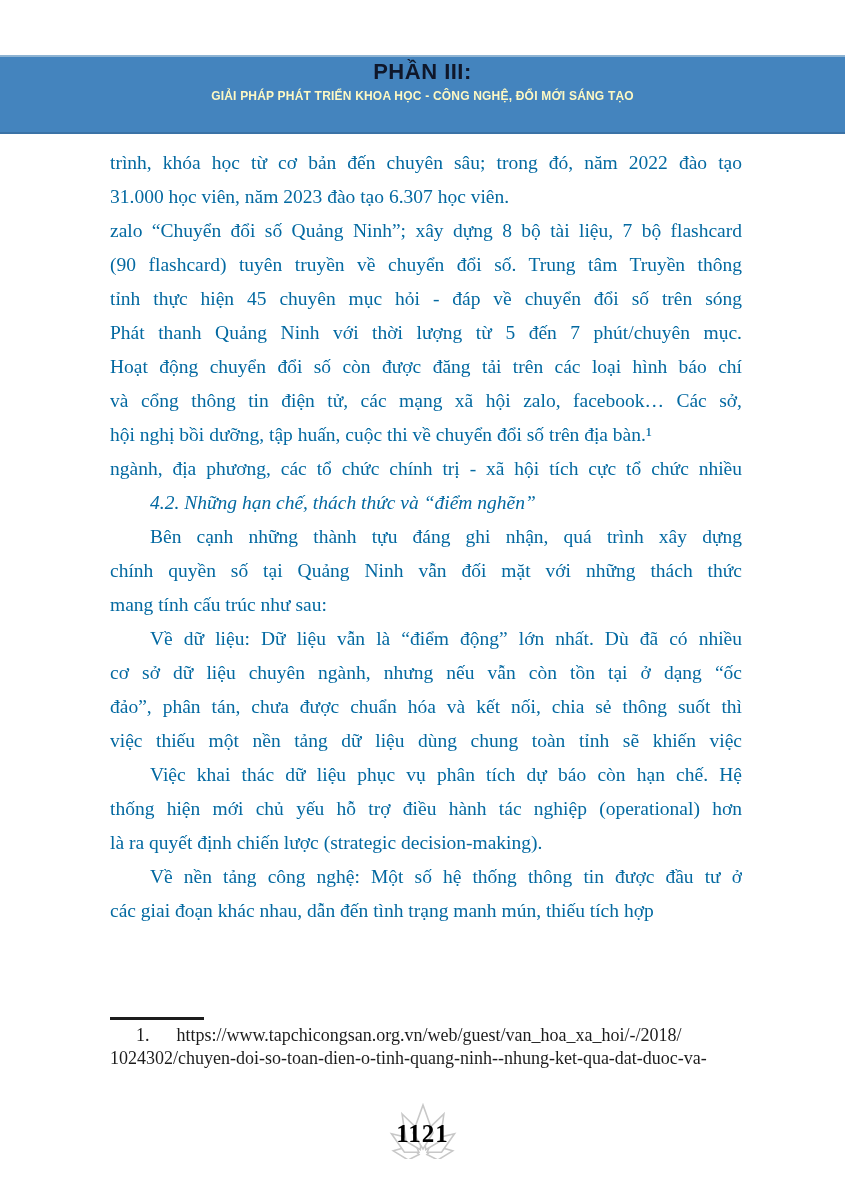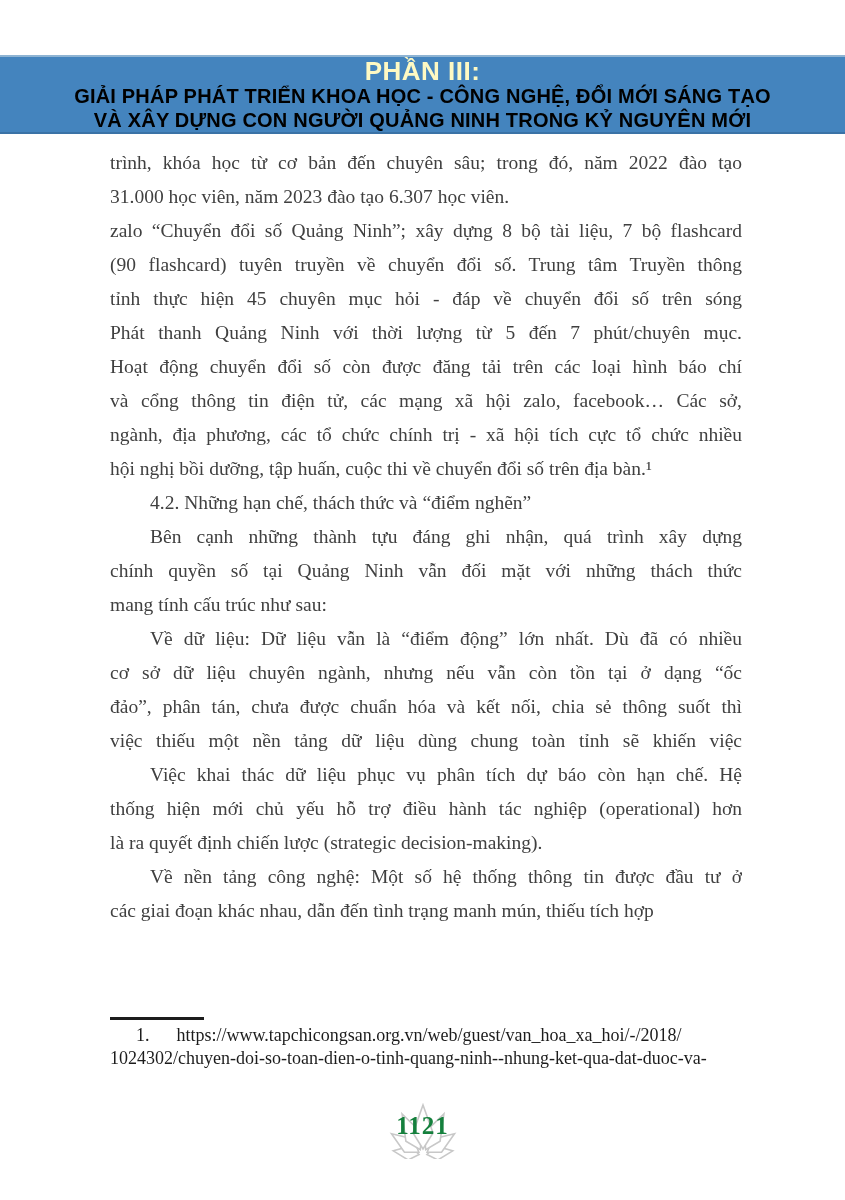--- a/index.html
+++ b/index.html
@@ -11,91 +11,90 @@
 
   
   #header-band {
     position:absolute; left:0; top:55px; width:845px; height:79px;
     background:#4484be;
     border-top:2px solid #8fb4d3; border-bottom:2px solid #3a72a6;
     box-sizing:border-box; text-align:center;
     font-family:"Liberation Sans", sans-serif;
   }
   #part-title {
-    margin-top:2px; line-height:25px; font-size:26px; font-weight:bold;
-    color:#fef9c3; letter-spacing:0.5px;
+    margin-top:2px; line-height:25px; font-size:22px; font-weight:bold;
+    color:#0f172a; letter-spacing:0.5px;
   }
   .subtitle {
-    line-height:24px; font-size:20px; font-weight:bold;
-    color:#000000; letter-spacing:0.2px;
+    line-height:24px; font-size:12px; font-weight:bold;
+    color:#fef9c3; letter-spacing:0.2px;
   }
 
   
   #body-text {
     position:absolute; left:110px; top:146px; width:632px;
-    font-size:19.5px; line-height:34px; color:#404040;
+    font-size:19.5px; line-height:34px; color:#0369a1;
   }
   .para { margin:0; }
   .line {
     height:34px; overflow:hidden;
     text-align:justify; text-align-last:justify;
   }
   .line.last { text-align-last:left; }
   .line.ind { text-indent:40px; }
-  .para.heading .line { text-align:center; text-align-last:left; }
+  .para.heading .line { font-style:italic; text-align:center; text-align-last:left; }
 
   
   #footnote-rule {
     position:absolute; left:110px; top:1017px; width:94px; height:3px;
     background:#1c1c1c;
   }
   #footnote-text {
     position:absolute; left:110px; top:1024px; width:636px;
     font-size:18px; line-height:23px; color:#1c1c1c;
   }
   .fn-line { text-align:left; }
   .fn-line.first { text-indent:26px; }
 
   
   #footer-ornament {
     position:absolute; left:0; top:1103px; width:845px; height:60px;
     text-align:center;
   }
   #lotus-wrap { position:absolute; left:50%; top:0; transform:translateX(-50%); width:120px; height:56px; }
   #page-number {
-    position:absolute; left:50%; top:9px; transform:translateX(-50%);
-    font-size:25px; font-weight:bold; color:#15803d; letter-spacing:1px;
+    position:absolute; left:50%; top:17px; transform:translateX(-50%);
+    font-size:25px; font-weight:bold; color:#000000; letter-spacing:1px;
     font-family:"Liberation Serif", serif;
   }
 </style>
 </head>
 <body>
 
 <div id="page">
 
   <div id="header-band">
     <div id="part-title">PHẦN III:</div>
     <div class="subtitle">GIẢI PHÁP PHÁT TRIỂN KHOA HỌC - CÔNG NGHỆ, ĐỔI MỚI SÁNG TẠO</div>
-    <div class="subtitle">VÀ XÂY DỰNG CON NGƯỜI QUẢNG NINH TRONG KỶ NGUYÊN MỚI</div>
   </div>
 
   <div id="body-text">
       <div class="para">
         <div class="line">trình, khóa học từ cơ bản đến chuyên sâu; trong đó, năm 2022 đào tạo</div>
         <div class="line last">31.000 học viên, năm 2023 đào tạo 6.307 học viên.</div>
       </div>
       <div class="para">
         <div class="line">zalo “Chuyển đổi số Quảng Ninh”; xây dựng 8 bộ tài liệu, 7 bộ flashcard</div>
         <div class="line">(90 flashcard) tuyên truyền về chuyển đổi số. Trung tâm Truyền thông</div>
         <div class="line">tỉnh thực hiện 45 chuyên mục hỏi - đáp về chuyển đổi số trên sóng</div>
         <div class="line">Phát thanh Quảng Ninh với thời lượng từ 5 đến 7 phút/chuyên mục.</div>
         <div class="line">Hoạt động chuyển đổi số còn được đăng tải trên các loại hình báo chí</div>
         <div class="line">và cổng thông tin điện tử, các mạng xã hội zalo, facebook… Các sở,</div>
+        <div class="line last">hội nghị bồi dưỡng, tập huấn, cuộc thi về chuyển đổi số trên địa bàn.¹</div>
         <div class="line">ngành, địa phương, các tổ chức chính trị - xã hội tích cực tổ chức nhiều</div>
-        <div class="line last">hội nghị bồi dưỡng, tập huấn, cuộc thi về chuyển đổi số trên địa bàn.¹</div>
       </div>
       <div class="para heading">
         <div class="line last ind">4.2. Những hạn chế, thách thức và “điểm nghẽn”</div>
       </div>
       <div class="para">
         <div class="line ind">Bên cạnh những thành tựu đáng ghi nhận, quá trình xây dựng</div>
         <div class="line">chính quyền số tại Quảng Ninh vẫn đối mặt với những thách thức</div>
         <div class="line last">mang tính cấu trúc như sau:</div>
       </div>
       <div class="para">

